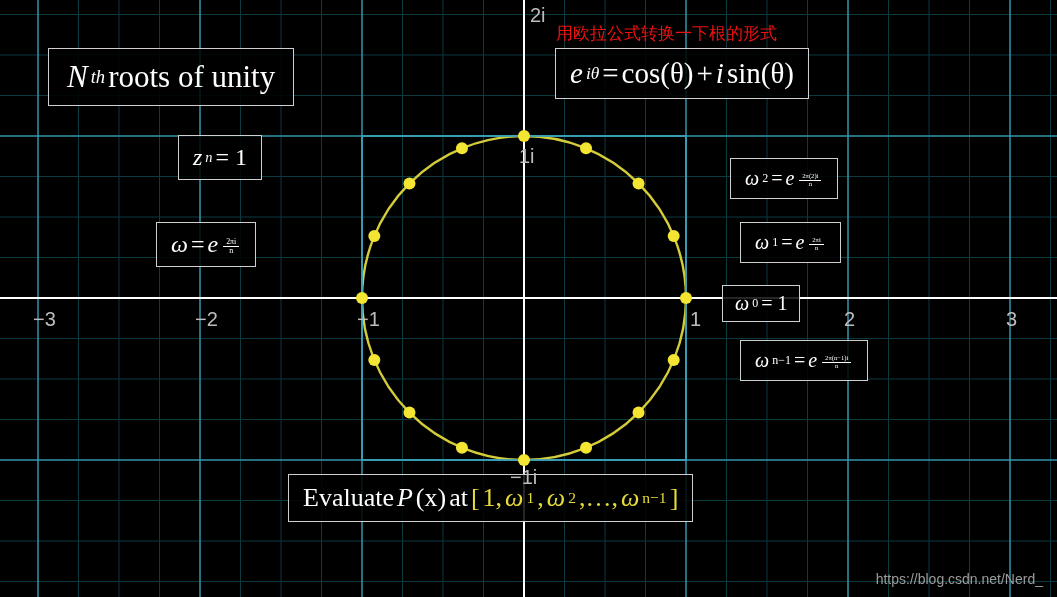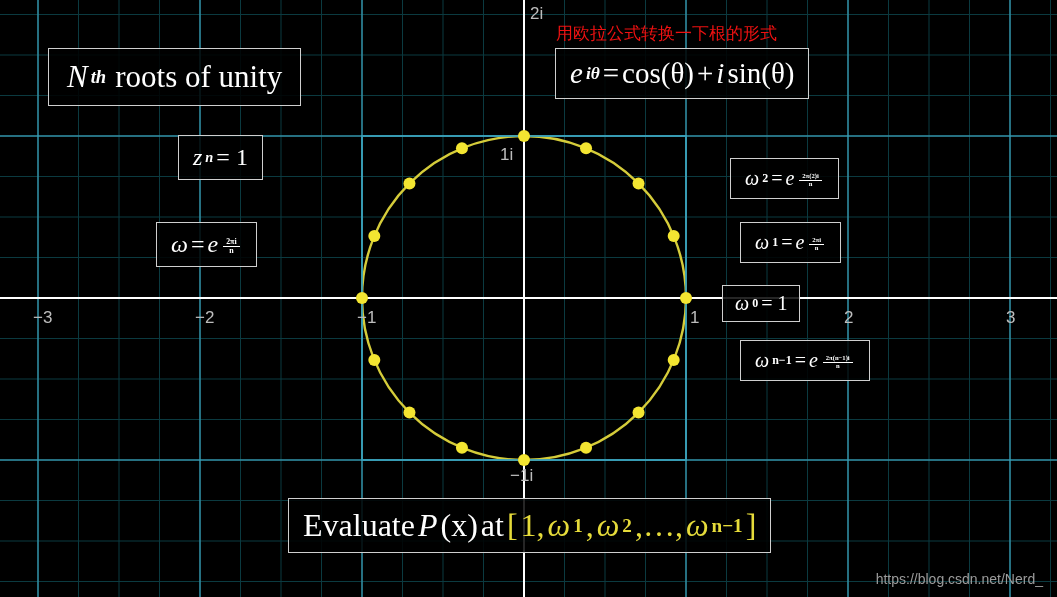--- a/index.html
+++ b/index.html
@@ -7,30 +7,30 @@
                font-family: Georgia, 'Times New Roman', serif; color: #fff; }
   .stage { position: relative; width: 1057px; height: 597px; }
 
   
   .fbox { position: absolute; background: rgba(0,0,0,0.85); border: 1px solid #cfcfcf;
           padding: 8px 14px; display: flex; align-items: center; gap: 3px;
           white-space: nowrap; font-size: 24px; }
 
   
   .it   { font-style: italic; }
-  .sup  { font-size: 0.6em; vertical-align: super; font-weight: bold; }
+  .sup  { font-size: 0.6em; vertical-align: super; }
   .frac { display: inline-flex; flex-direction: column; align-items: center;
           font-size: 0.55em; line-height: 1.05; vertical-align: 0.35em; margin: 0 2px; }
   .frac .num { border-bottom: 1px solid currentColor; padding: 0 3px; }
   .frac .den { padding: 0 3px; }
   .bracket { color: #e6db3a; }
   .omega   { font-family: Georgia, serif; }
 
   
-  .tick { position: absolute; color: #bdbdbd; font-size: 17px; font-family: "Segoe UI", Arial, serif; }
+  .tick { position: absolute; color: #bdbdbd; font-size: 20px; font-family: "Segoe UI", Arial, serif; }
 
   
   .note { position: absolute; color: #e11; font-size: 17px; font-family: "Microsoft YaHei", sans-serif; text-align: center; }
 
   
   .wm { position: absolute; color: #9c9c9c; font-size: 14px; font-family: Arial, sans-serif; padding-left: 44px; }
 </style>
 </head>
 <body>
 <div class="stage">
@@ -107,21 +107,21 @@
       <circle cx="461.954" cy="447.688" r="6" fill="#f3e531"></circle>
       <circle cx="524" cy="460" r="6" fill="#f3e531"></circle>
       <circle cx="586.046" cy="447.688" r="6" fill="#f3e531"></circle>
       <circle cx="638.534" cy="412.534" r="6" fill="#f3e531"></circle>
       <circle cx="673.688" cy="360.046" r="6" fill="#f3e531"></circle>
     </svg>
 
 <div class="fbox" style="left:48px;top:48px;font-size:31px;padding:10px 18px">
   <span class="it">N</span>
   <span class="sup it">th</span>
-  <span style="margin-left:6px"> roots of unity</span>
+  <span style=""> roots of unity</span>
 </div>
 
 <div class="fbox" style="left:555px;top:48px;font-size:29px">
   <span class="it">e</span>
   <span class="sup it">iθ</span>
   <span> = </span>
   <span>cos(θ)</span>
   <span> + </span>
   <span class="it">i</span>
   <span> sin(θ)</span>
@@ -183,21 +183,21 @@
   <span> = </span>
   <span class="it">e</span>
   <span class="sup">
     <span class="frac">
       <span class="num">2π(n−1)i</span>
       <span class="den">n</span>
     </span>
   </span>
 </div>
 
-<div class="fbox" style="left:288px;top:498px;font-size:32px">
+<div class="fbox" style="left:288px;top:474px;font-size:26px">
   <span>Evaluate </span>
   <span class="it">P</span>
   <span>(x)</span>
   <span> at </span>
   <span class="bracket">[</span>
   <span class="bracket">1,</span>
   <span class="bracket it omega">ω</span>
   <span class="bracket sup">1</span>
   <span class="bracket">,</span>
   <span class="bracket it omega">ω</span>
@@ -208,20 +208,20 @@
   <span class="bracket">]</span>
 </div>
 
 <div class="tick" style="left:33px;top:308px">−3</div>
 <div class="tick" style="left:195px;top:308px">−2</div>
 <div class="tick" style="left:357px;top:308px">−1</div>
 <div class="tick" style="left:690px;top:308px">1</div>
 <div class="tick" style="left:844px;top:308px">2</div>
 <div class="tick" style="left:1006px;top:308px">3</div>
 <div class="tick" style="left:530px;top:4px">2i</div>
-<div class="tick" style="left:500px;top:145px">1i</div>
+<div class="tick" style="left:519px;top:145px">1i</div>
 <div class="tick" style="left:510px;top:466px">−1i</div>
 
 <div class="note" style="left:556px;top:22px">用欧拉公式转换一下根的形式</div>
 
 <div class="wm" style="right:14px;bottom:10px">https://blog.csdn.net/Nerd_</div>
 
 </div>
 
 </body></html>

